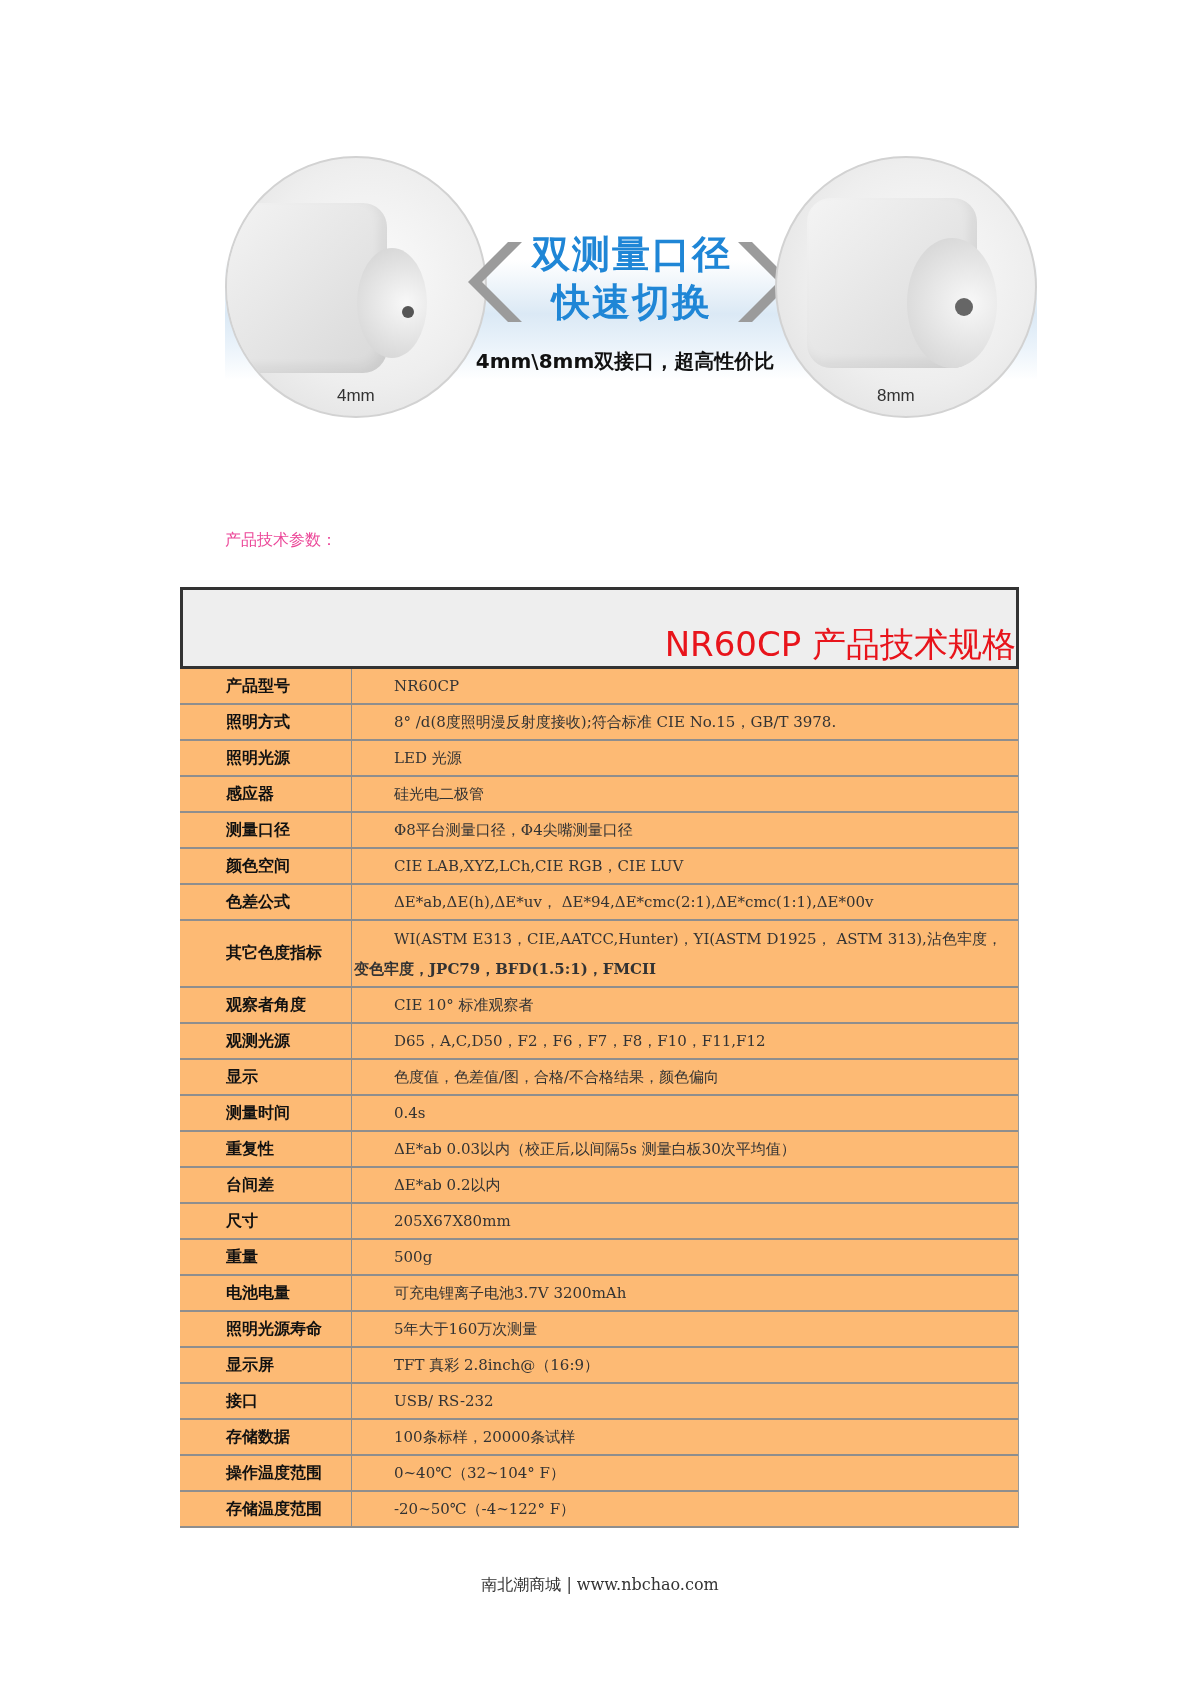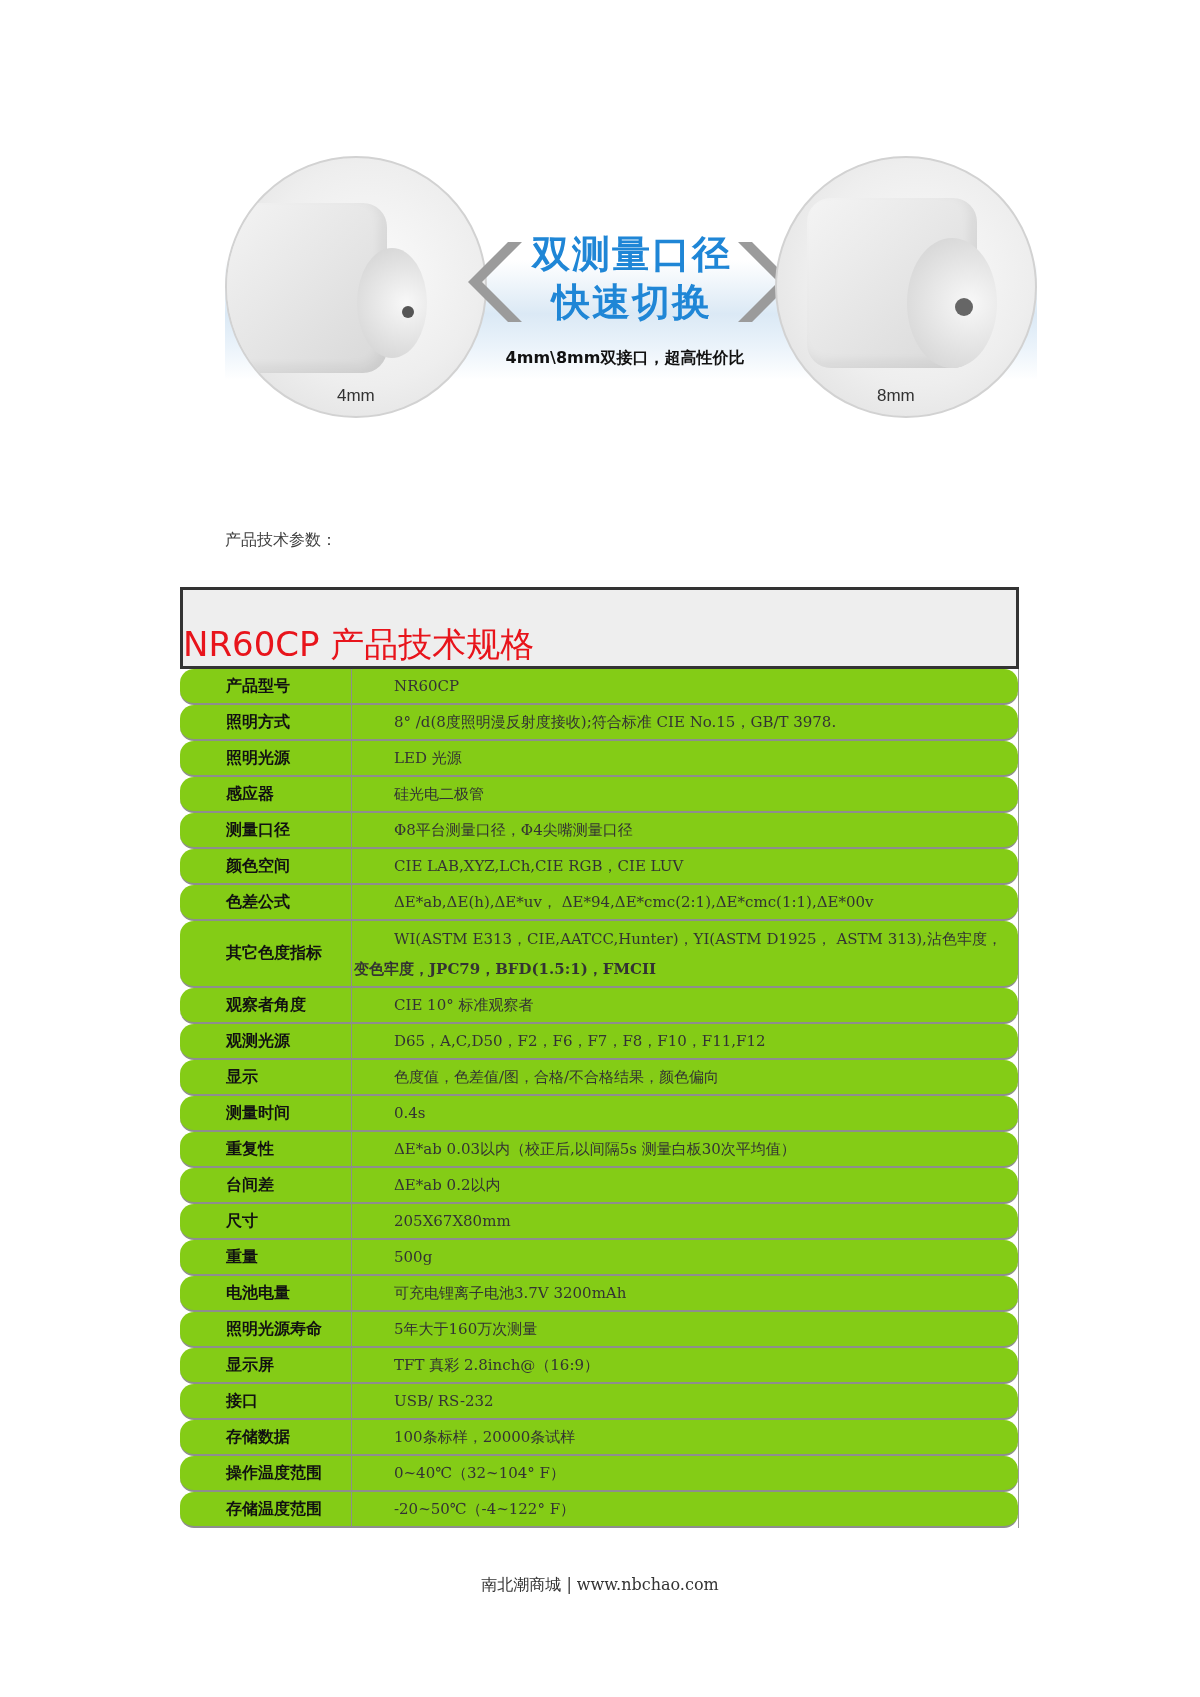--- a/index.html
+++ b/index.html
@@ -30,32 +30,32 @@
   .lens.left .size-label { left: 110px; }
   .lens.right .size-label { left: 100px; }
 
   .chev { position: absolute; top: 92px; width: 70px; height: 80px; }
   .chev.left { left: 235px; }
   .chev.right { left: 505px; }
   .banner-title { position: absolute; left: 262px; top: 80px; width: 290px; text-align: center;
     font-family: Liberation Serif, serif; font-weight: bold; color: #1f86d6;
     font-size: 38px; line-height: 48px; letter-spacing: 2px; }
   .banner-sub { position: absolute; left: 230px; top: 198px; width: 340px; text-align: center;
-    font-family: "DejaVu Sans", sans-serif; font-weight: bold; font-size: 16px; color: #111; }
+    font-family: "DejaVu Sans", sans-serif; font-weight: bold; font-size: 20px; color: #111; }
 
   
-  .section-heading { position: absolute; left: 225px; top: 530px; font-size: 16px; color: #404040; }
+  .section-heading { position: absolute; left: 225px; top: 530px; font-size: 16px; color: #ec4899; }
 
   
   .spec { position: absolute; left: 180px; top: 587px; width: 839px; }
   .spec-title { box-sizing: border-box; height: 82px; background: #eeeeee;
-    border: 3px solid #333; text-align: left; padding-top: 32px;
+    border: 3px solid #333; text-align: right; padding-top: 32px;
     font-family: "DejaVu Sans", sans-serif; font-size: 34px; color: #e8141b; }
   .rows { border-right: 1px solid #9a9a9a; }
-  .row { display: flex; background: #84cc16; border-bottom: 2px solid #8e8e8e; height: 34px; box-sizing: content-box; border-radius: 14px; }
+  .row { display: flex; background: #fdba74; border-bottom: 2px solid #8e8e8e; height: 34px; box-sizing: content-box; }
   .row.tall { height: 65px; }
   .row .lbl { width: 172px; flex: none; border-right: 1px solid #8e8e8e; box-sizing: border-box;
     padding-left: 46px; display: flex; align-items: center;
     font-family: "DejaVu Sans", sans-serif; font-weight: bold; font-size: 16px; color: #111; }
   .row .val { flex: 1; display: flex; align-items: center; padding-left: 42px;
     font-size: 15px; color: #333; white-space: nowrap; }
   .row.tall .val { display: block; padding-left: 0; white-space: normal; line-height: 30px; padding-top: 3px; }
   .row.tall .val .l1 { display: block; padding-left: 42px; }
   .row.tall .val .l2 { display: block; padding-left: 2px; font-weight: bold; }
 

